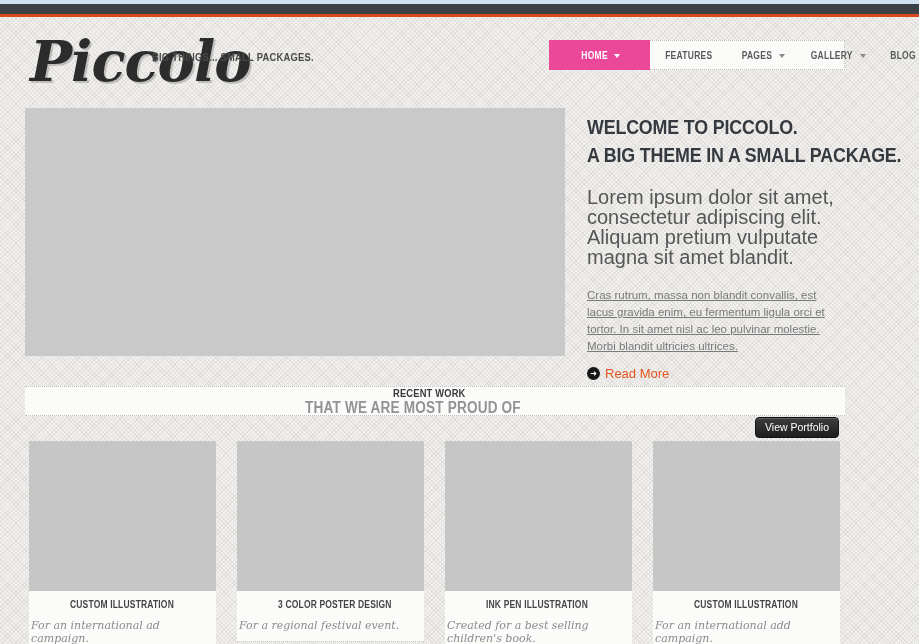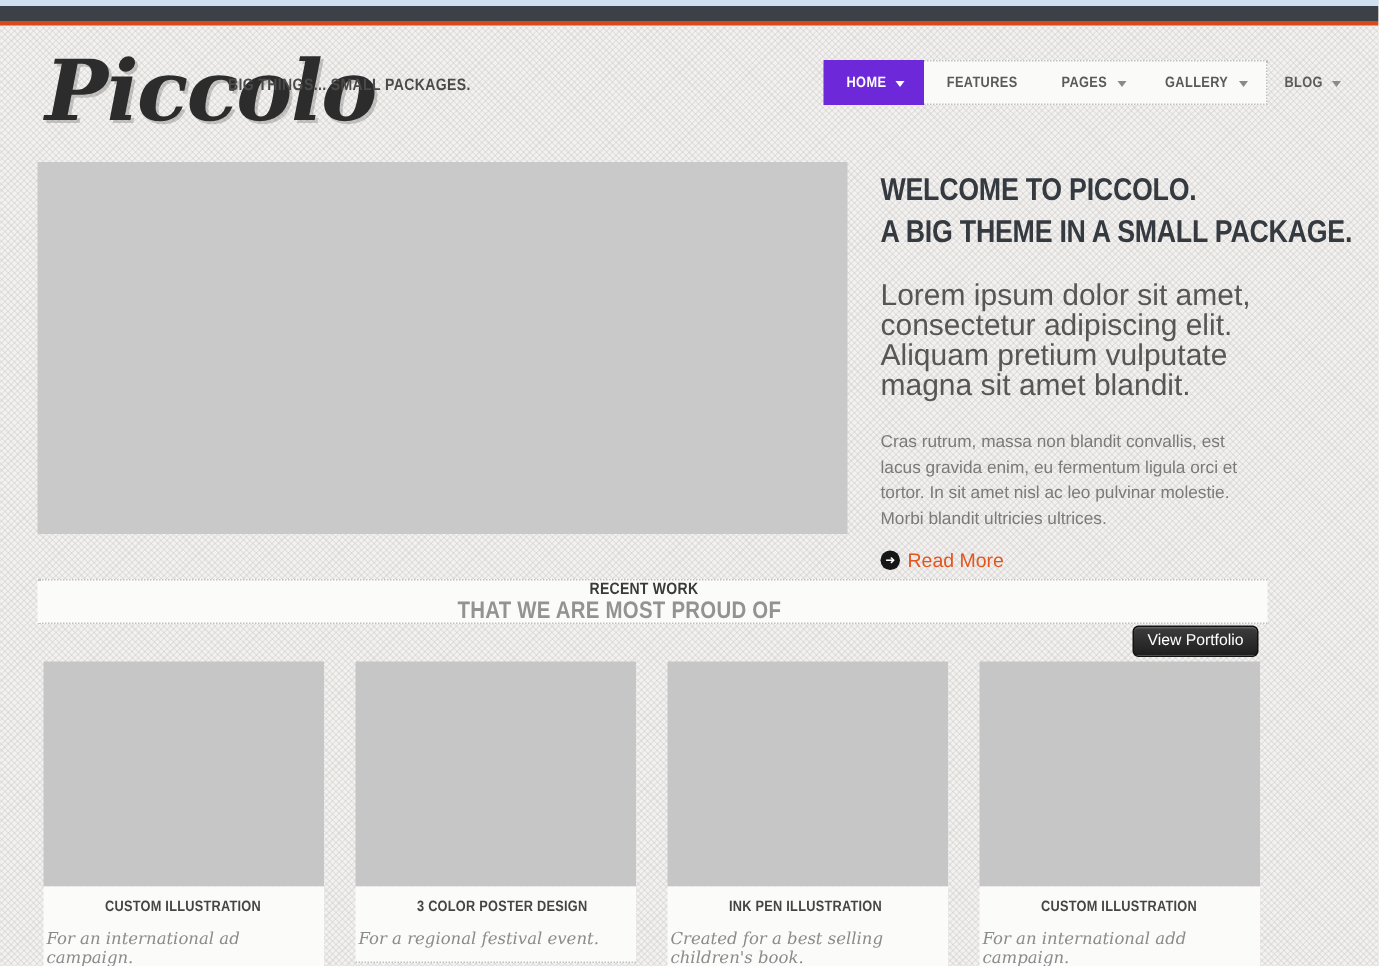--- a/index.html
+++ b/index.html
@@ -38,38 +38,38 @@
   .nav {
     position:absolute; left:549px; top:40px; width:296px; height:30px;
     background:#fafaf9; border:1px dotted #bfbfbf;
     display:flex; align-items:stretch;
   }
   .nav-item {
     display:flex; align-items:center; justify-content:center;
     padding:0 11px; font-size:10px; font-weight:bold; color:#5a5a5a;
     letter-spacing:0.3px; cursor:pointer; gap:4px;
   }
-  .nav-item.active { background:#6d28d9; color:#fff; margin:-1px 0 -1px -1px; padding:0 13px; }
+  .nav-item.active { background:#ec4899; color:#fff; margin:-1px 0 -1px -1px; padding:0 30px; }
   .caret {
     width:0; height:0; display:inline-block;
     border-left:3px solid transparent; border-right:3px solid transparent;
     border-top:4px solid #8a8a8a; margin-top:1px;
   }
   .nav-item.active .caret { border-top-color:#fff; }
 
   
   .hero-img {
     position:absolute; left:25px; top:108px; width:540px; height:248px;
     background:#c9c9c9;
   }
   .hero-right { position:absolute; left:587px; top:113px; width:258px; }
   .hero-h1 { font-size:21px; line-height:28px; font-weight:bold; color:#343a40; }
   .hero-h1 .cond { letter-spacing:-0.2px; }
   .lead { margin-top:18px; font-size:20px; line-height:20px; color:#565656; }
-  .small-copy { margin-top:20px; font-size:11.5px; line-height:17px; color:#7a7a7a; }
+  .small-copy { margin-top:20px; font-size:11.5px; line-height:17px; color:#7a7a7a;text-decoration:underline; }
   .read-more { margin-top:11px; display:flex; align-items:center; gap:5px; cursor:pointer; width:max-content; }
   .rm-icon {
     width:13px; height:13px; border-radius:50%; background:#161616;
     color:#fff; font-size:8px; line-height:13px; text-align:center;
     display:inline-block;
   }
   .rm-label { font-size:13px; color:#e2551f; }
 
   
   .recent-strip {

